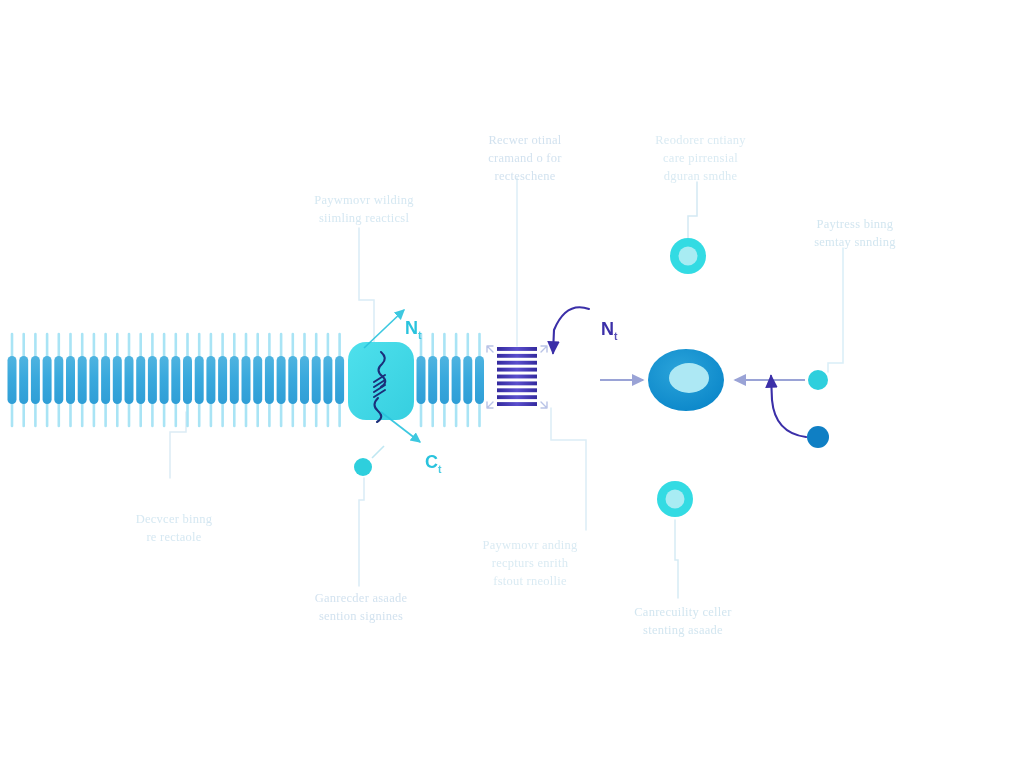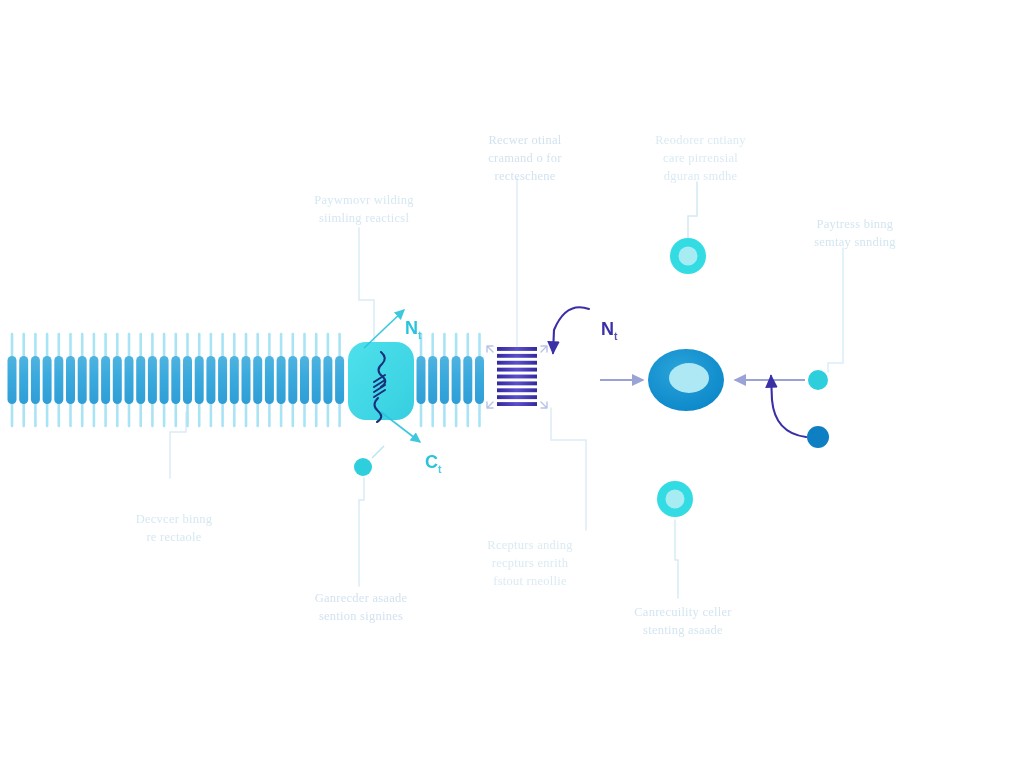--- a/index.html
+++ b/index.html
@@ -307,21 +307,21 @@
 recteschene</div>
       <div class="anno tone-c" style="left: 623px; top: 132px; width: 155px; text-align: center;">Reodorer cntiany
 care pirrensial
 dguran smdhe</div>
       <div class="anno tone-d" style="left: 780px; top: 216px; width: 150px;">Paytress binng
 semtay snnding</div>
       <div class="anno tone-a" style="left: 100px; top: 486px; width: 148px; margin-top: 25px;">Decvcer binng
 re rectaole</div>
       <div class="anno tone-b" style="left: 286px; top: 590px; width: 150px;">Ganrecder asaade
 sention signines</div>
-      <div class="anno tone-c" style="left: 455px; top: 537px; width: 150px;">Rcepturs anding
+      <div class="anno tone-c" style="left: 455px; top: 537px; width: 150px;">Paywmovr anding
 recpturs enrith
 fstout rneollie</div>
       <div class="anno tone-d" style="left: 603px; top: 604px; width: 160px; text-align: center;">Canrecuility celler
 stenting asaade</div>
     </div>
 
   <div id="terminals">
       <div class="term term-n-left" style="left: 405px; top: 298px; color: rgb(41, 195, 221);"><span>N</span><span class="sub">t</span></div>
       <div class="term term-n-left" style="left: 425px; top: 432px; color: rgb(41, 195, 221); text-align: right;"><span>C</span><span class="sub">t</span></div>
       <div class="term term-n-mid" style="left: 601px; top: 299px; color: rgb(59, 47, 168);"><span>N</span><span class="sub">t</span></div>

